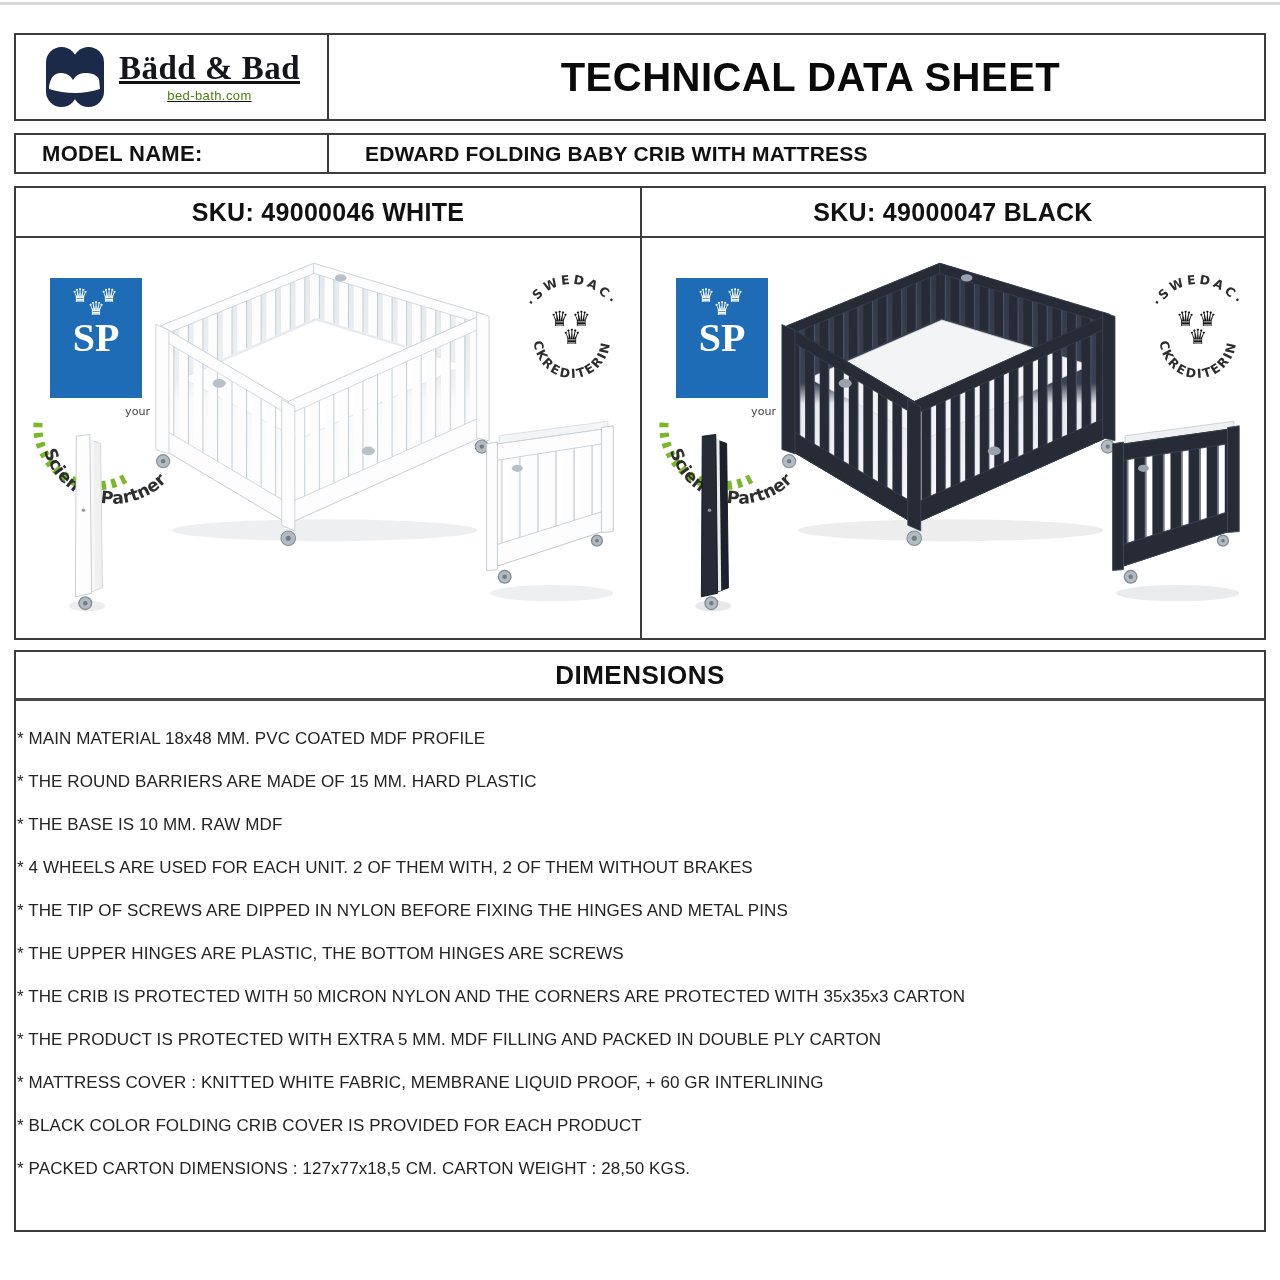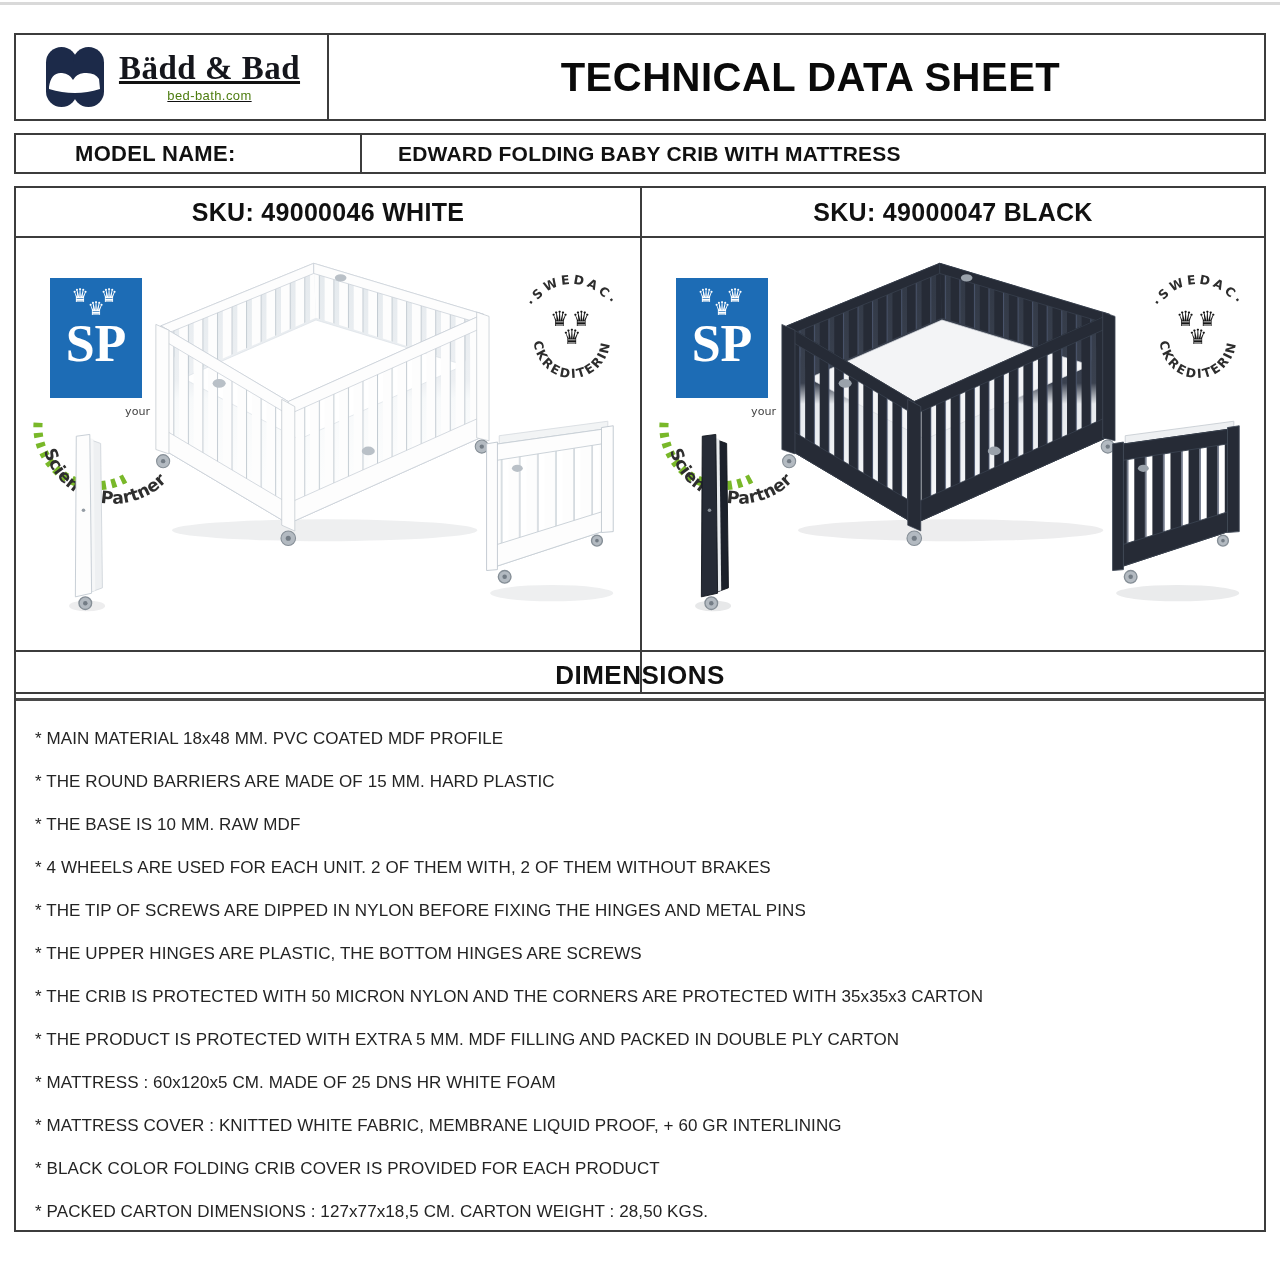--- a/index.html
+++ b/index.html
@@ -24,68 +24,68 @@
     font-family:"Liberation Serif", serif; font-weight:700; font-size:33px;
     color:#15161c; letter-spacing:0.5px; line-height:1;
   }
   .brand-site { font-size:13px; color:#4d7c0f; margin-top:3px; letter-spacing:0.4px; }
   .header-right { flex:1; display:flex; align-items:center; justify-content:center;padding-left:28px; }
   .doc-title { font-size:40px; font-weight:800; letter-spacing:0.5px; color:#0a0a0a; }
 
   
   .model-box {
     position:absolute; left:14px; top:133px; width:1252px; height:41px;
-    border:2px solid #3c3c3c; display:flex; align-items:stretch;padding-left:33px;
+    border:2px solid #3c3c3c; display:flex; align-items:stretch;
   }
   .model-label {
     width:313px; border-right:2px solid #3c3c3c; display:flex; align-items:center;
     padding-left:26px; font-size:22px; font-weight:700; letter-spacing:0.3px;
   }
   .model-value { flex:1; display:flex; align-items:center; padding-left:36px;
     font-size:21px; font-weight:700; letter-spacing:0.2px; }
 
   
   .sku-box {
-    position:absolute; left:14px; top:186px; width:1252px; height:508px;
+    position:absolute; left:14px; top:186px; width:1252px; height:454px;
     border:2px solid #3c3c3c; display:flex;
   }
   .sku-col { width:50%; position:relative; }
   .sku-col + .sku-col { border-left:2px solid #3c3c3c; }
   .sku-head {
     height:50px; border-bottom:2px solid #3c3c3c; display:flex;
     align-items:center; justify-content:center; font-size:25px; font-weight:700;
     letter-spacing:0.3px;
   }
   .sku-art { position:relative; height:400px; }
 
   
   .sp-logo { position:absolute; left:34px; top:40px; width:92px; height:120px;
     background:#1d6cb5; display:flex; flex-direction:column; align-items:center; }
   .sp-crowns { font-family:"DejaVu Sans", sans-serif; color:#fff; text-align:center;
     line-height:0.8; margin-top:10px; }
   .sp-crowns .row1 { font-size:19px; letter-spacing:3px; display:block; }
   .sp-crowns .row2 { font-size:19px; display:block; margin-top:-2px; }
   .sp-text { font-family:"Liberation Serif", serif; font-weight:700; color:#fff;
-    font-size:52px; line-height:1; margin-top:2px; }
+    font-size:40px; line-height:1; margin-top:2px; }
   .sp-arc { position:absolute; left:16px; top:146px; width:172px; height:122px; }
 
   .swedac { position:absolute; left:496px; top:28px; width:120px; height:120px; }
   .crib-svg { position:absolute; left:134px; top:18px; width:342px; height:291px; }
   .fold-edge { position:absolute; left:44px; top:182px; width:56px; height:194px; }
   .fold-angle { position:absolute; left:456px; top:176px; width:154px; height:190px; }
 
   
   .desc-box {
     position:absolute; left:14px; top:650px; width:1252px; height:582px;
     border:2px solid #3c3c3c;
   }
   .desc-head { height:46px; display:flex; align-items:center; justify-content:center;
     font-size:26px; font-weight:700; letter-spacing:0.5px; }
   .desc-rule { height:3px; background:#4a4a4a; }
-  .desc-list { list-style:none; padding:16px 10px 0 19px; }
+  .desc-list { list-style:none; padding:16px 10px 0 1px; }
   .desc-list li {
     height:43px; display:flex; align-items:center; font-size:17px; color:#242424;
     letter-spacing:0.1px; white-space:nowrap;
   }
 
   svg text { font-family:"DejaVu Sans", sans-serif; }
 </style>
 </head>
 <body>
 
@@ -331,19 +331,18 @@
     <div class="desc-rule"></div>
     <ul class="desc-list">
       <li>* MAIN MATERIAL 18x48 MM. PVC COATED MDF PROFILE</li>
       <li>* THE ROUND BARRIERS ARE MADE OF 15 MM. HARD PLASTIC</li>
       <li>* THE BASE IS 10 MM. RAW MDF</li>
       <li>* 4 WHEELS ARE USED FOR EACH UNIT. 2 OF THEM WITH, 2 OF THEM WITHOUT BRAKES</li>
       <li>* THE TIP OF SCREWS ARE DIPPED IN NYLON BEFORE FIXING THE HINGES AND METAL PINS</li>
       <li>* THE UPPER HINGES ARE PLASTIC, THE BOTTOM HINGES ARE SCREWS</li>
       <li>* THE CRIB IS PROTECTED WITH 50 MICRON NYLON AND THE CORNERS ARE PROTECTED WITH 35x35x3 CARTON</li>
       <li>* THE PRODUCT IS PROTECTED WITH EXTRA 5 MM. MDF FILLING AND PACKED IN DOUBLE PLY CARTON</li>
-      <li>* MATTRESS : 60x120x5 CM. MADE OF 25 DNS HR WHITE FOAM</li>
       <li>* MATTRESS COVER : KNITTED WHITE FABRIC, MEMBRANE LIQUID PROOF, + 60 GR INTERLINING</li>
       <li>* BLACK COLOR FOLDING CRIB COVER IS PROVIDED FOR EACH PRODUCT</li>
       <li>* PACKED CARTON DIMENSIONS : 127x77x18,5 CM. CARTON WEIGHT : 28,50 KGS.</li>
     </ul>
   </div>
 </div>
 
 </body></html>

